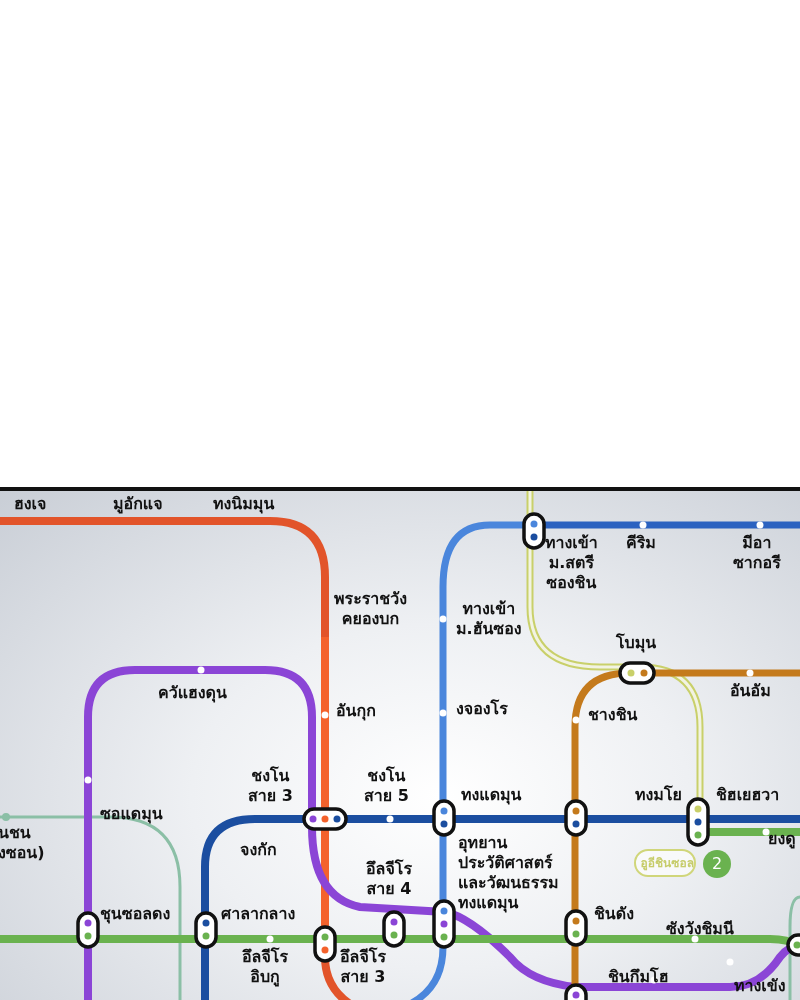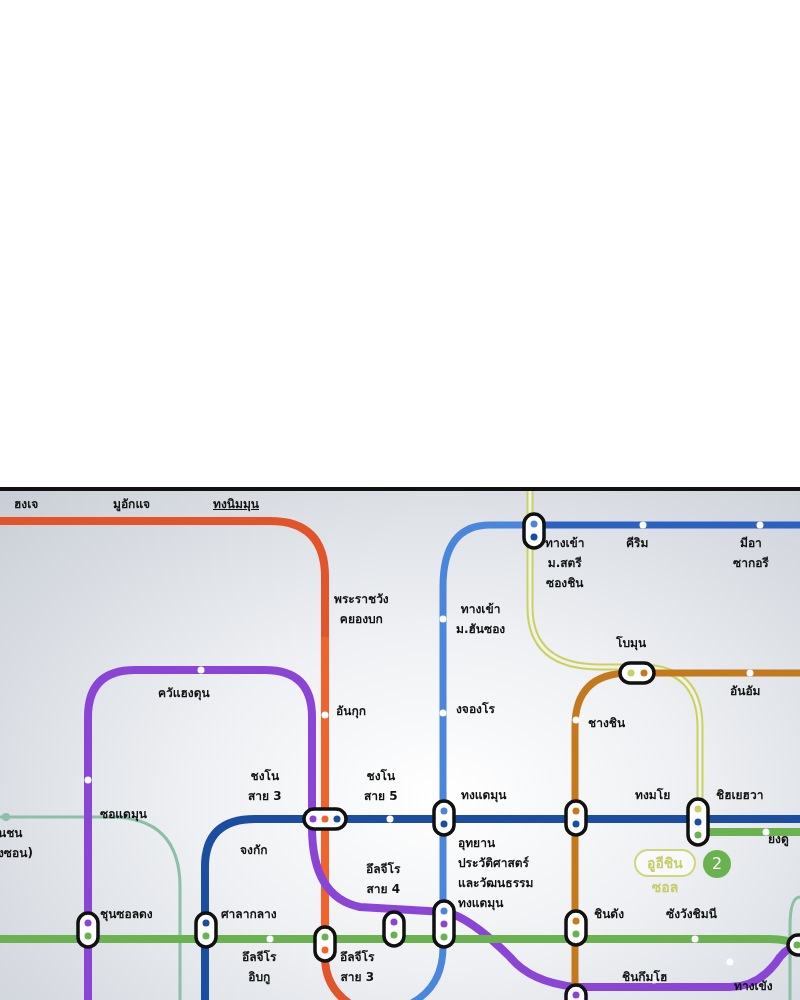--- a/index.html
+++ b/index.html
@@ -11,29 +11,29 @@
     .blank-top { position: absolute; left: 0; top: 0; width: 800px; height: 487px; background: #ffffff; }
     .map-panel {
       position: absolute; left: 0; top: 487px; width: 800px; height: 513px;
       border-top: 4px solid #111111;
       box-sizing: border-box;
       background: radial-gradient(ellipse at 55% 60%, #ffffff 0%, #eef0f3 40%, #c9ced6 100%);
       overflow: hidden;
     }
     .map-svg { position: absolute; left: 0; top: -4px; width: 800px; height: 517px; }
     .lbl {
-      position: absolute; color: #111111; font-weight: bold; font-size: 12px;
+      position: absolute; color: #111111; font-weight: bold; font-size: 16px;
       line-height: 20px; white-space: pre; text-align: center;
       font-family: "DejaVu Sans", sans-serif;
     }
     .lbl.left { text-align: left; }
     .legend-pill {
       position: absolute; left: 634px; top: 358px; width: 58px; height: 24px;
       border: 2px solid #d0d67a; border-radius: 14px; color: #c6cc6a;
-      font-size: 14px; font-weight: bold; line-height: 24px; text-align: center;
+      font-size: 12px; font-weight: bold; line-height: 24px; text-align: right;
       background: rgba(255,255,255,0.6);
     }
     .legend-num {
       position: absolute; left: 703px; top: 359px; width: 28px; height: 28px;
       border-radius: 50%; background: #6ab24f; color: #ffffff; font-size: 16px;
       line-height: 28px; text-align: center;
     }
   </style>
 </head>
 <body>
@@ -153,34 +153,34 @@
       <circle cx="576" cy="508" r="3.5" fill="#8b45d6"></circle>
     </g>
     <g>
       <rect x="788" y="448" width="30" height="20" rx="10" fill="#ffffff" stroke="#111" stroke-width="3.5"></rect>
       <circle cx="797" cy="458" r="3.5" fill="#6ab24f"></circle>
     </g>
   </svg>
 
   <div class="lbl" style="left:14px;top:3px;">ฮงเจ</div>
   <div class="lbl" style="left:113px;top:3px;">มูอักแจ</div>
-  <div class="lbl" style="left:213px;top:3px;text-decoration:underline;">ทงนิมมุน</div>
+  <div class="lbl" style="left:213px;top:3px;">ทงนิมมุน</div>
   <div class="lbl" style="left:334px;top:98px;">พระราชวัง
 คยองบก</div>
   <div class="lbl" style="left:456px;top:108px;">ทางเข้า
 ม.ฮันซอง</div>
   <div class="lbl" style="left:545px;top:42px;">ทางเข้า
 ม.สตรี
 ซองชิน</div>
   <div class="lbl" style="left:626px;top:42px;">คีริม</div>
   <div class="lbl" style="left:733px;top:42px;">มีอา
 ซากอรี</div>
   <div class="lbl" style="left:616px;top:142px;">โบมุน</div>
   <div class="lbl" style="left:730px;top:190px;">อันอัม</div>
-  <div class="lbl" style="left:588px;top:214px;margin-top:8px;">ชางชิน</div>
+  <div class="lbl" style="left:588px;top:214px;">ชางชิน</div>
   <div class="lbl" style="left:158px;top:192px;">ควัแฮงดุน</div>
   <div class="lbl" style="left:336px;top:210px;">อันกุก</div>
   <div class="lbl" style="left:456px;top:208px;">งจองโร</div>
   <div class="lbl" style="left:100px;top:275px;margin-top:38px;">ซอแดมุน</div>
   <div class="lbl" style="left:248px;top:275px;">ชงโน
 สาย 3</div>
   <div class="lbl" style="left:364px;top:275px;">ชงโน
 สาย 5</div>
   <div class="lbl" style="left:461px;top:294px;">ทงแดมุน</div>
   <div class="lbl" style="left:591px;top:294px;margin-left:44px;">ทงมโย</div>
@@ -191,23 +191,23 @@
   <div class="lbl" style="left:240px;top:349px;">จงกัก</div>
   <div class="lbl left" style="left:458px;top:342px;">อุทยาน
 ประวัติศาสตร์
 และวัฒนธรรม
 ทงแดมุน</div>
   <div class="lbl" style="left:366px;top:368px;">อึลจีโร
 สาย 4</div>
   <div class="lbl" style="left:100px;top:413px;">ชุนซอลดง</div>
   <div class="lbl" style="left:221px;top:413px;">ศาลากลาง</div>
   <div class="lbl" style="left:594px;top:413px;">ชินดัง</div>
-  <div class="lbl" style="left:666px;top:413px;">ซังวังชิมนี</div>
+  <div class="lbl" style="left:666px;top:429px;font-family:Liberation Mono, monospace;">ซังวังชิมนี</div>
   <div class="lbl" style="left:242px;top:456px;">อึลจีโร
 อิบกู</div>
   <div class="lbl" style="left:340px;top:456px;">อึลจีโร
 สาย 3</div>
-  <div class="lbl" style="left:622px;top:476px;">ชินกึมโฮ</div>
+  <div class="lbl" style="left:608px;top:476px;">ชินกึมโฮ</div>
   <div class="lbl" style="left:734px;top:485px;">ทางเขัง</div>
 
   <div class="legend-pill">อูอีชินซอล</div>
   <div class="legend-num">2</div>
 </div>
 
 </body></html>

